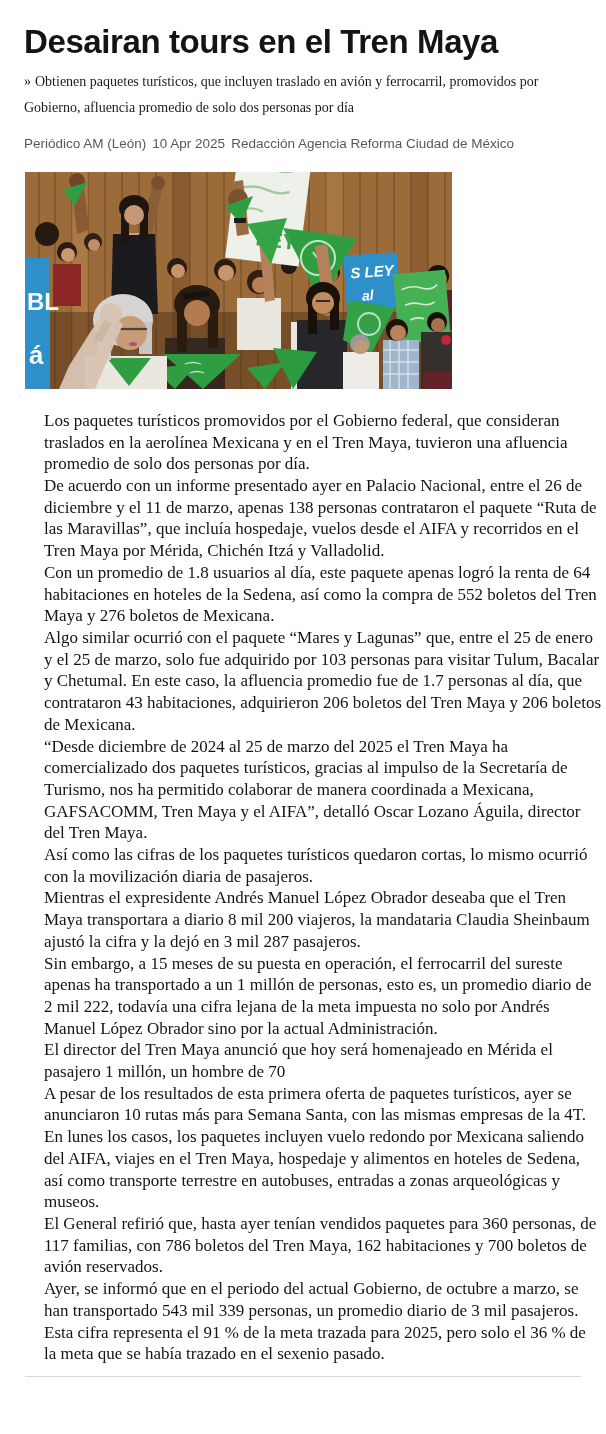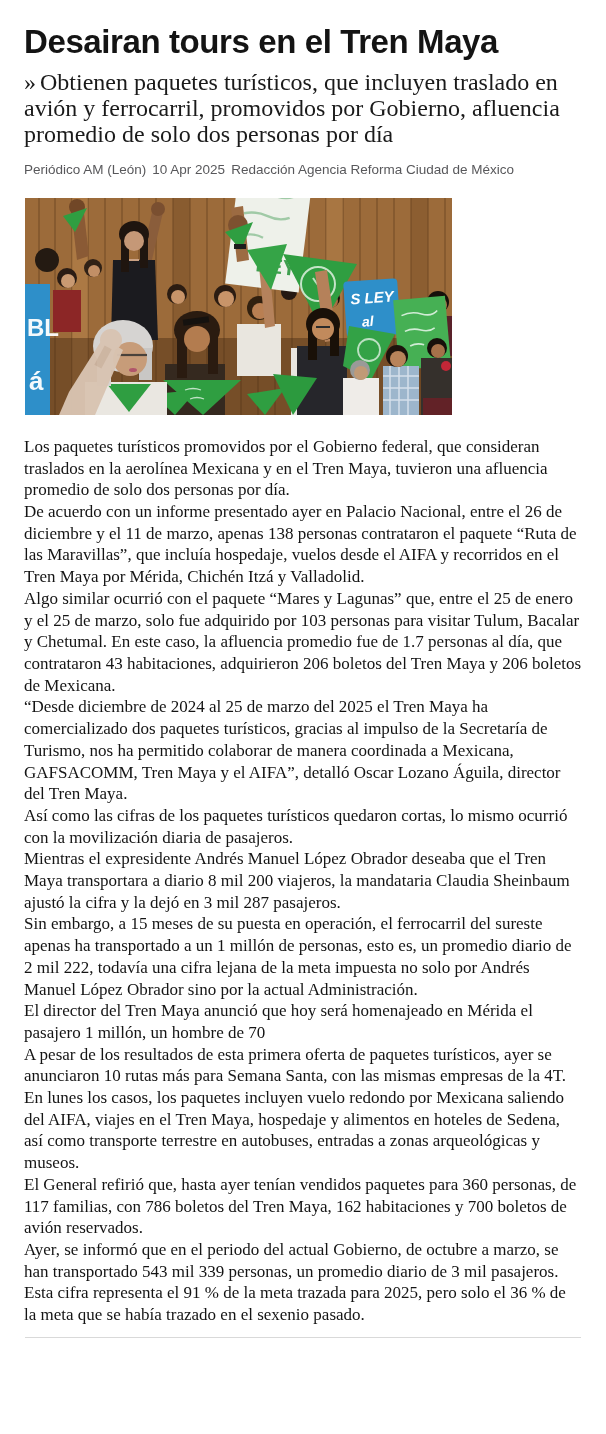--- a/index.html
+++ b/index.html
@@ -17,21 +17,21 @@
     font-family:"Liberation Sans", sans-serif;
     font-weight:700;
     font-size:33px;
     line-height:1.09;
     letter-spacing:-0.4px;
     color:#141414;
   }
   .subhead {
     margin-top:9px;
     font-family:"Liberation Serif", serif;
-    font-size:24px;
+    font-size:14px;
     line-height:26px;
     color:#1a1a1a;
     width:560px;
   }
   .subhead .marker { margin-right:4px; }
   .byline {
     margin-top:15px;
     font-family:"Liberation Sans", sans-serif;
     font-size:13.5px;
     color:#58585b;
@@ -44,20 +44,21 @@
     width:427px; height:217px;
     line-height:0;
   }
   figure.photo svg { display:block; }
   .body-text {
     margin-top:21px;
     width:558px;
     font-size:17px;
     line-height:21.7px;
     color:#141414;
+    margin-left:20px;
   }
   .body-text p { margin:0; }
   .rule {
     margin:11px 0 0 1px;
     width:556px;
     border:none;
     border-top:1px solid #d9d9d9;
     height:0;
   }
 </style>
@@ -279,20 +280,21 @@
           <polygon points="34,217 70,217 98,152 78,140 44,194" fill="#d9c4b2"></polygon>
           <circle cx="86" cy="142" r="11" fill="#d9c4b2"></circle>
           <rect x="74" y="148" width="8" height="22" fill="#cdb5a1" transform="rotate(28 78 159)"></rect>
         </g>
       </svg>
     </figure>
 
     <div class="body-text">
       <p>Los paquetes turísticos promovidos por el Gobierno federal, que consideran traslados en la aerolínea Mexicana y en el Tren Maya, tuvieron una afluencia promedio de solo dos personas por día.</p>
       <p>De acuerdo con un informe presentado ayer en Palacio Nacional, entre el 26 de diciembre y el 11 de marzo, apenas 138 personas contrataron el paquete “Ruta de las Maravillas”, que incluía hospedaje, vuelos desde el AIFA y recorridos en el Tren Maya por Mérida, Chichén Itzá y Valladolid.</p>
+      <p>Con un promedio de 1.8 usuarios al día, este paquete apenas logró la renta de 64 habitaciones en hoteles de la Sedena, así como la compra de 552 boletos del Tren Maya y 276 boletos de Mexicana.</p>
       <p>Algo similar ocurrió con el paquete “Mares y Lagunas” que, entre el 25 de enero y el 25 de marzo, solo fue adquirido por 103 personas para visitar Tulum, Bacalar y Chetumal. En este caso, la afluencia promedio fue de 1.7 personas al día, que contrataron 43 habitaciones, adquirieron 206 boletos del Tren Maya y 206 boletos de Mexicana.</p>
       <p>“Desde diciembre de 2024 al 25 de marzo del 2025 el Tren Maya ha comercializado dos paquetes turísticos, gracias al impulso de la Secretaría de Turismo, nos ha permitido colaborar de manera coordinada a Mexicana, GAFSACOMM, Tren Maya y el AIFA”, detalló Oscar Lozano Águila, director del Tren Maya.</p>
       <p>Así como las cifras de los paquetes turísticos quedaron cortas, lo mismo ocurrió con la movilización diaria de pasajeros.</p>
       <p>Mientras el expresidente Andrés Manuel López Obrador deseaba que el Tren Maya transportara a diario 8 mil 200 viajeros, la mandataria Claudia Sheinbaum ajustó la cifra y la dejó en 3 mil 287 pasajeros.</p>
       <p>Sin embargo, a 15 meses de su puesta en operación, el ferrocarril del sureste apenas ha transportado a un 1 millón de personas, esto es, un promedio diario de 2 mil 222, todavía una cifra lejana de la meta impuesta no solo por Andrés Manuel López Obrador sino por la actual Administración.</p>
       <p>El director del Tren Maya anunció que hoy será homenajeado en Mérida el pasajero 1 millón, un hombre de 70</p>
       <p>A pesar de los resultados de esta primera oferta de paquetes turísticos, ayer se anunciaron 10 rutas más para Semana Santa, con las mismas empresas de la 4T.</p>
       <p>En lunes los casos, los paquetes incluyen vuelo redondo por Mexicana saliendo del AIFA, viajes en el Tren Maya, hospedaje y alimentos en hoteles de Sedena, así como transporte terrestre en autobuses, entradas a zonas arqueológicas y museos.</p>
       <p>El General refirió que, hasta ayer tenían vendidos paquetes para 360 personas, de 117 familias, con 786 boletos del Tren Maya, 162 habitaciones y 700 boletos de avión reservados.</p>
       <p>Ayer, se informó que en el periodo del actual Gobierno, de octubre a marzo, se han transportado 543 mil 339 personas, un promedio diario de 3 mil pasajeros. Esta cifra representa el 91 % de la meta trazada para 2025, pero solo el 36 % de la meta que se había trazado en el sexenio pasado.</p>

